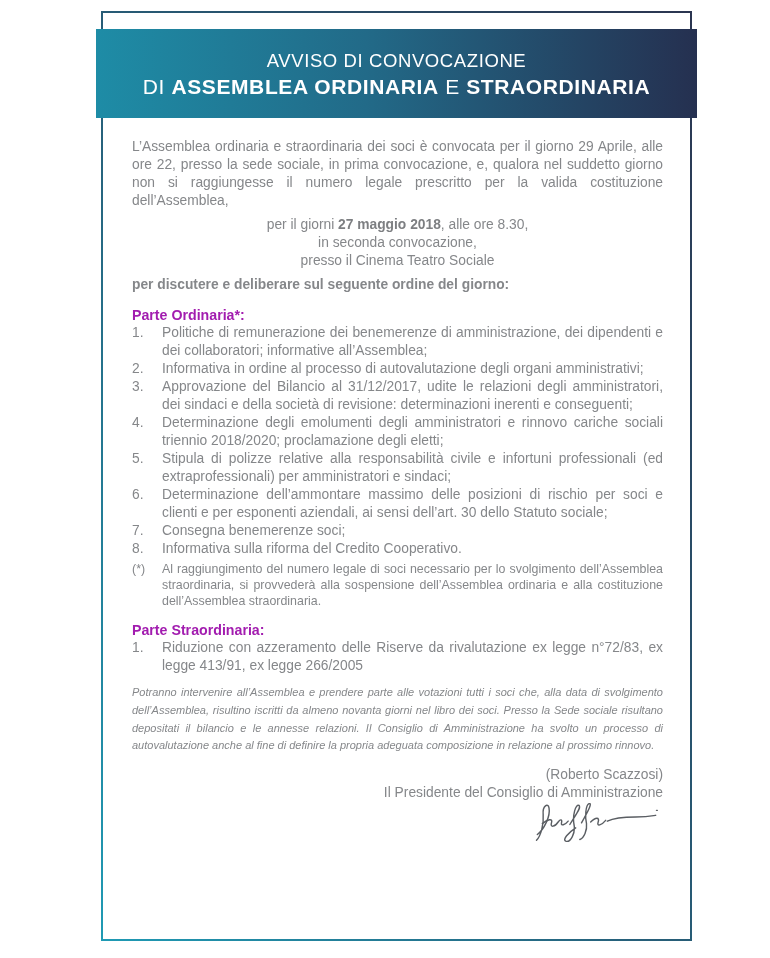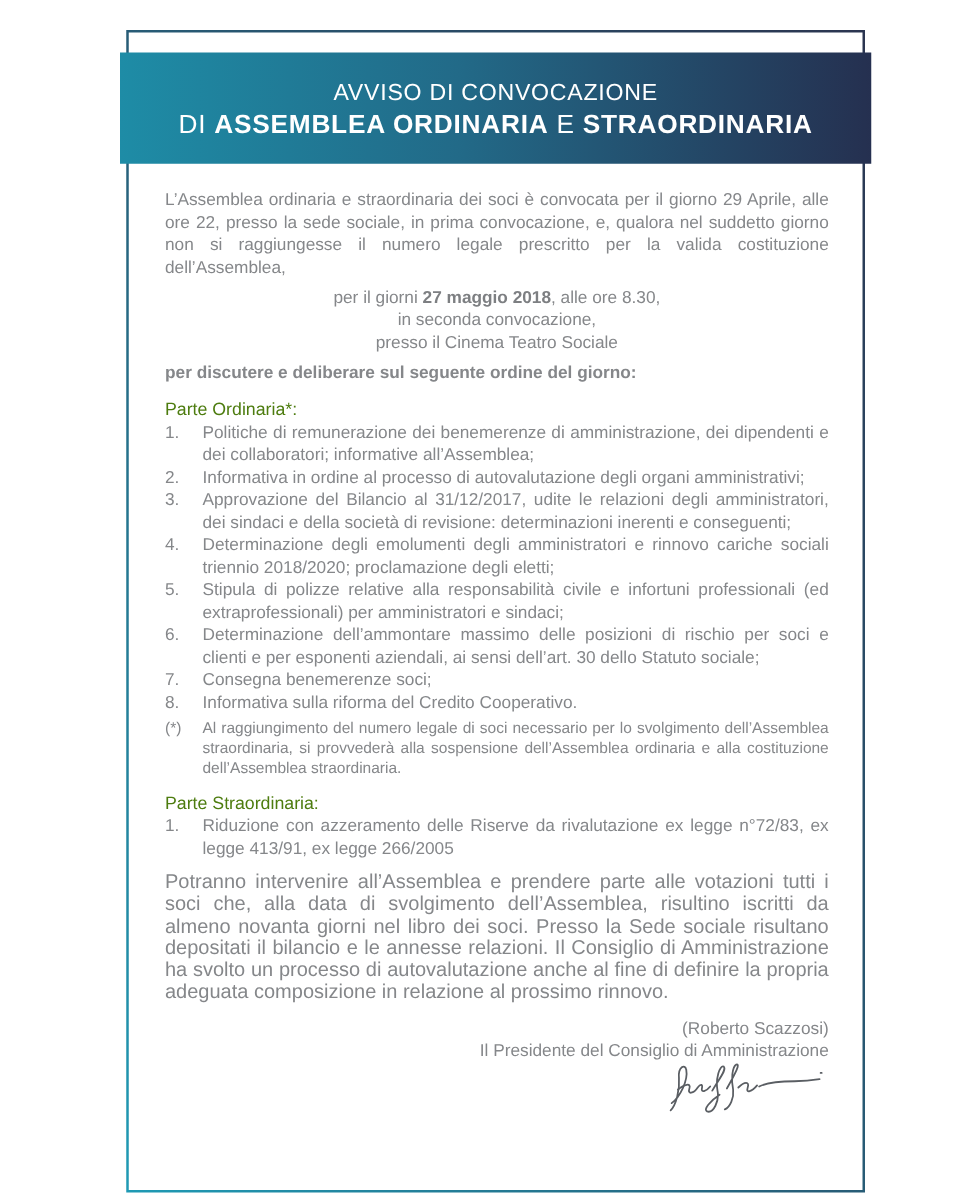--- a/index.html
+++ b/index.html
@@ -8,21 +8,21 @@
     width: 770px; height: 958px;
     position: relative;
     font-family: "Liberation Sans", "DejaVu Sans", sans-serif;
     overflow: hidden;
   }
   .page { position: absolute; inset: 0; background: #ffffff; }
 
   
   .frame {
     position: absolute;
-    left: 101px; top: 24px;
+    left: 101px; top: 11px;
     width: 591px; height: 930px;
     background: linear-gradient(to top right, #1f9ab4 0%, #27607a 45%, #2b3550 100%);
     padding: 2px;
   }
   .frame-inner {
     position: relative;
     width: 100%; height: 100%;
     background: #ffffff;
   }
 
@@ -50,40 +50,40 @@
     font-size: 13.8px;
     line-height: 18px;
   }
   .intro { text-align: justify; }
   .centered-block { text-align: center; margin-top: 6px; }
   .centered-block p { margin: 0; }
   .centered-block b { font-weight: 700; color: #7d7f82; }
   .agenda-intro { margin-top: 6px; text-align: left; font-weight: bold; }
 
   .section-title {
-    font-weight: 400;
-    color: #4d7c0f;
+    font-weight: 700;
+    color: #a21caf;
     margin-top: 12px;
     font-size: 14.2px;
   }
   .olist { margin-top: 0; }
   .oitem { display: flex; }
   .oitem .num { flex: 0 0 30px; }
   .oitem .itext { flex: 1; text-align: justify; }
 
   .footnote {
     display: flex;
     margin-top: 4px;
     font-size: 12.4px;
     line-height: 15.8px;
   }
   .footnote .fmark { flex: 0 0 30px; }
   .footnote .ftext { flex: 1; text-align: justify; }
 
-  .closing { margin-top: 9px; text-align: justify; font-size: 16px; line-height: 17.6px; }
+  .closing { margin-top: 9px; text-align: justify; font-size: 11px; line-height: 17.6px; font-style: italic; }
 
   .signature { margin-top: 11px; text-align: right; line-height: 18.5px; }
   .sig-scribble { margin-top: -2px; text-align: right; padding-right: 4px; }
   .sig-scribble svg { display: inline-block; }
 </style>
 </head>
 <body>
 
 <div class="page">
   <div class="frame">

